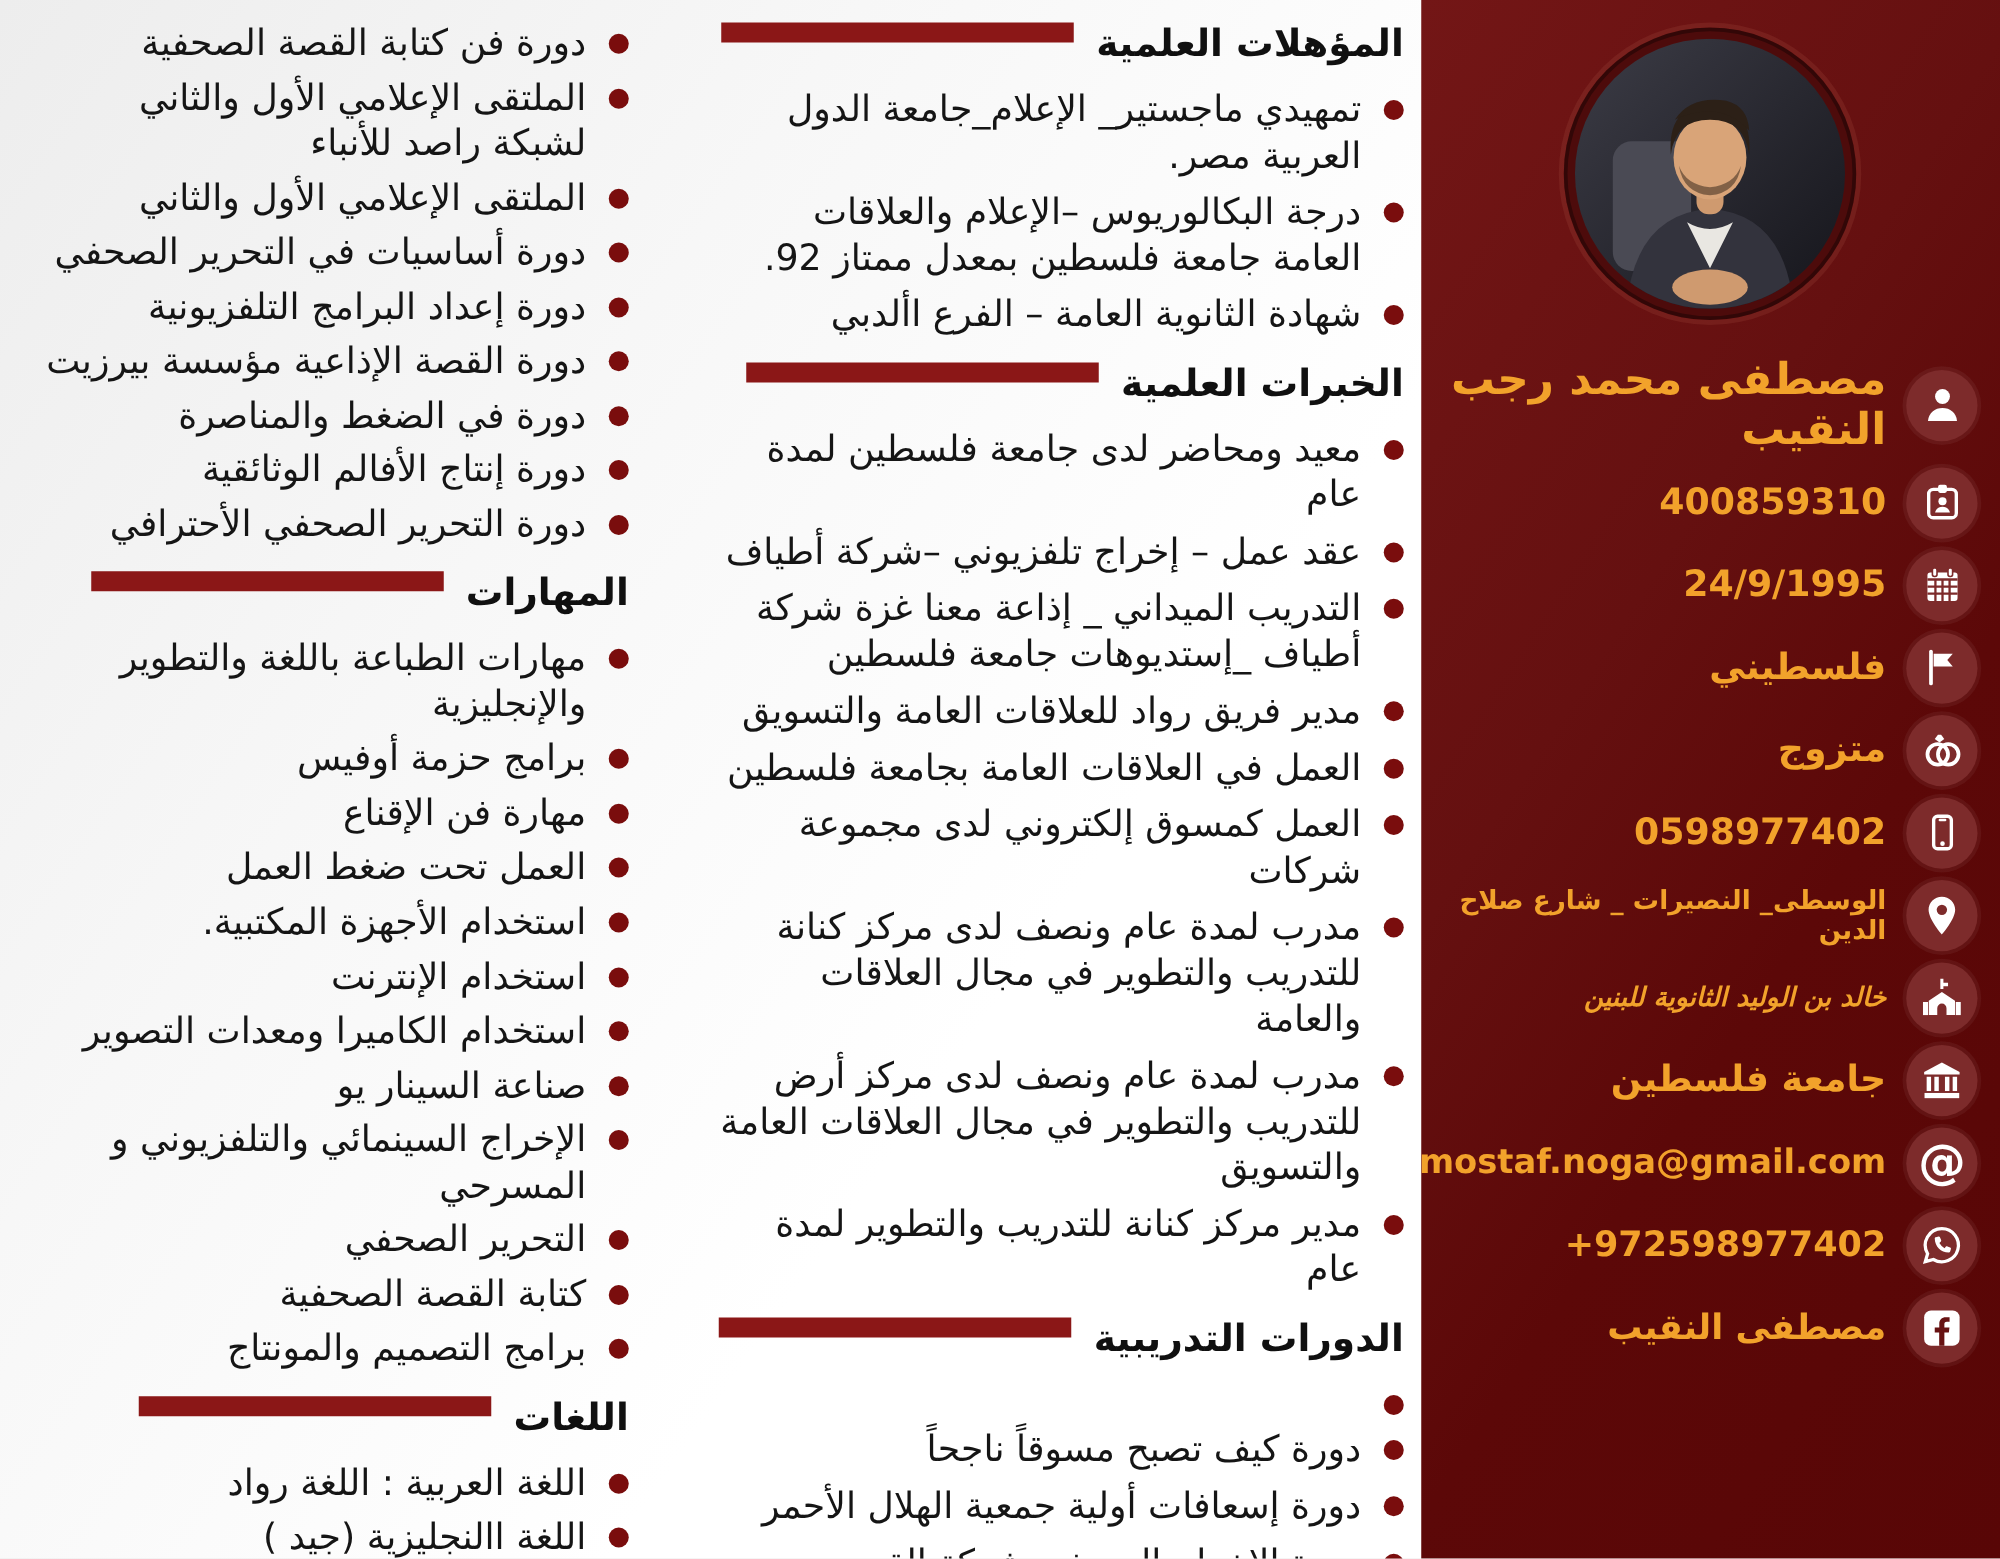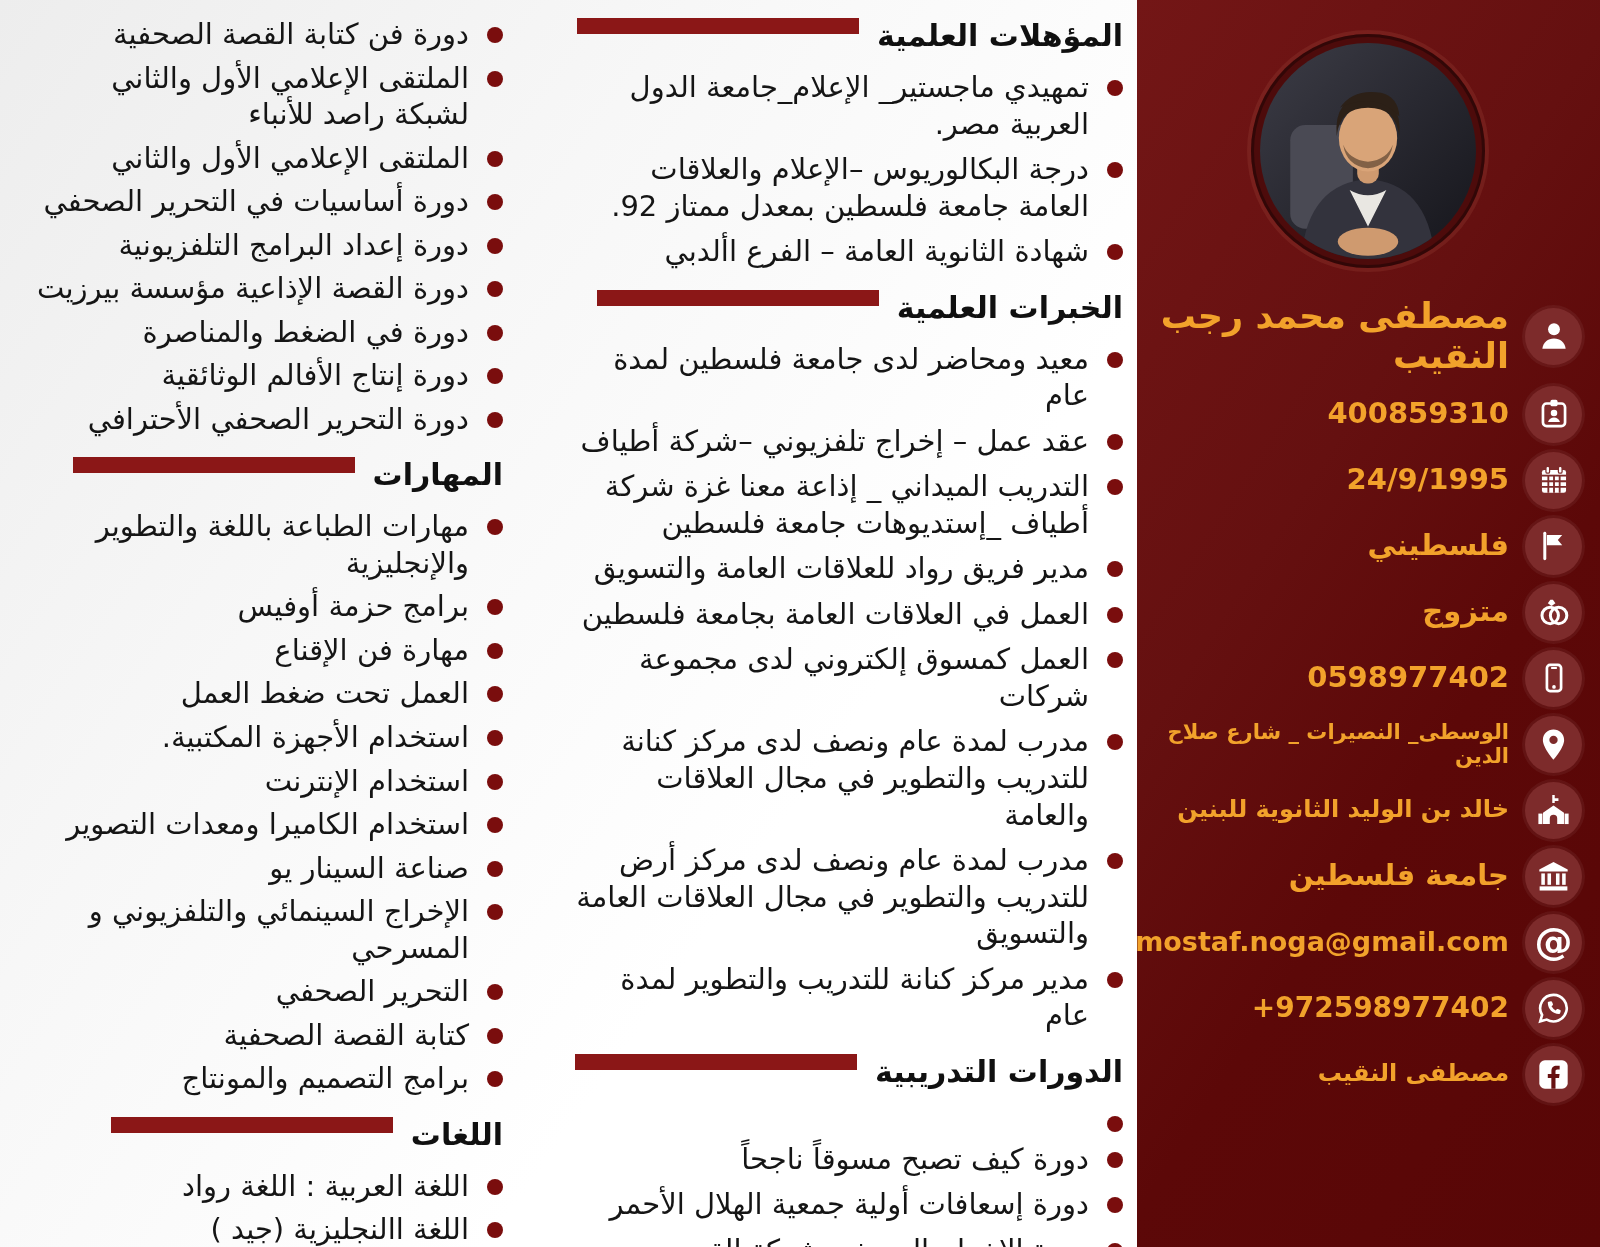--- a/index.html
+++ b/index.html
@@ -13,21 +13,21 @@
     background:linear-gradient(125deg,#ededed 0%,#f7f7f7 28%,#ffffff 55%,#ffffff 100%);
     color:#151515;
   }
   
   .col{box-sizing:border-box;}
   .col-left{width:545px;padding:16px 42px 0 30px;}
   .col-mid{width:592px;padding:10px 14px 0 26px;}
   .sidebar{
     width:463px;box-sizing:border-box;
     background:linear-gradient(123deg,#731616 0%,#651010 38%,#5c0808 62%,#580606 100%);
-    padding:34px 12px 0 10px;
+    padding:22px 12px 0 10px;
   }
   
   .sec-head{display:flex;direction:rtl;align-items:flex-start;gap:18px;margin:20px 0 16px;}
   .col-mid .sec-head:first-child{margin-top:8px;}
   .sec-head h2{margin:0;font-size:30px;font-weight:700;color:#101010;white-space:nowrap;}
   .sec-head .bar{height:16px;width:282px;background:#8b1717;flex:none;}
   
   ul.vlist{list-style:none;margin:0;padding:0;}
   .li-item{
     display:flex;direction:rtl;gap:18px;
@@ -57,24 +57,24 @@
     flex:none;width:57px;height:57px;border-radius:50%;
     background:#7d2b2b;display:flex;align-items:center;justify-content:center;
     box-shadow:0 0 0 3px rgba(255,255,255,.05);
   }
   .side-text{
     color:#f2a22b;font-size:29px;font-weight:700;
     text-align:right;unicode-bidi:plaintext;line-height:1.15;
   }
   .name-text{font-size:35px;}
   .side-list .side-item:nth-child(6) .side-text{font-size:21px;}  
-  .side-list .side-item:nth-child(7) .side-text{font-size:24px;}  
+  .side-list .side-item:nth-child(7) .side-text{font-size:21px;font-style:italic;}  
   .side-list .side-item:nth-child(9) .side-text{font-size:27px;}  
   .side-list .side-item:nth-child(10) .side-text{font-size:28px;} 
-  .side-list .side-item:nth-child(11) .side-text{font-size:24px;} 
+  .side-list .side-item:nth-child(11) .side-text{font-size:28px;} 
   .at-glyph{color:#fff;font-size:38px;font-weight:700;line-height:1;transform:translateY(-1px);}
 </style>
 </head>
 <body>
 
 <div class="page">
 
   <div class="col col-left">
     <ul class="vlist">
         <li class="li-item">

